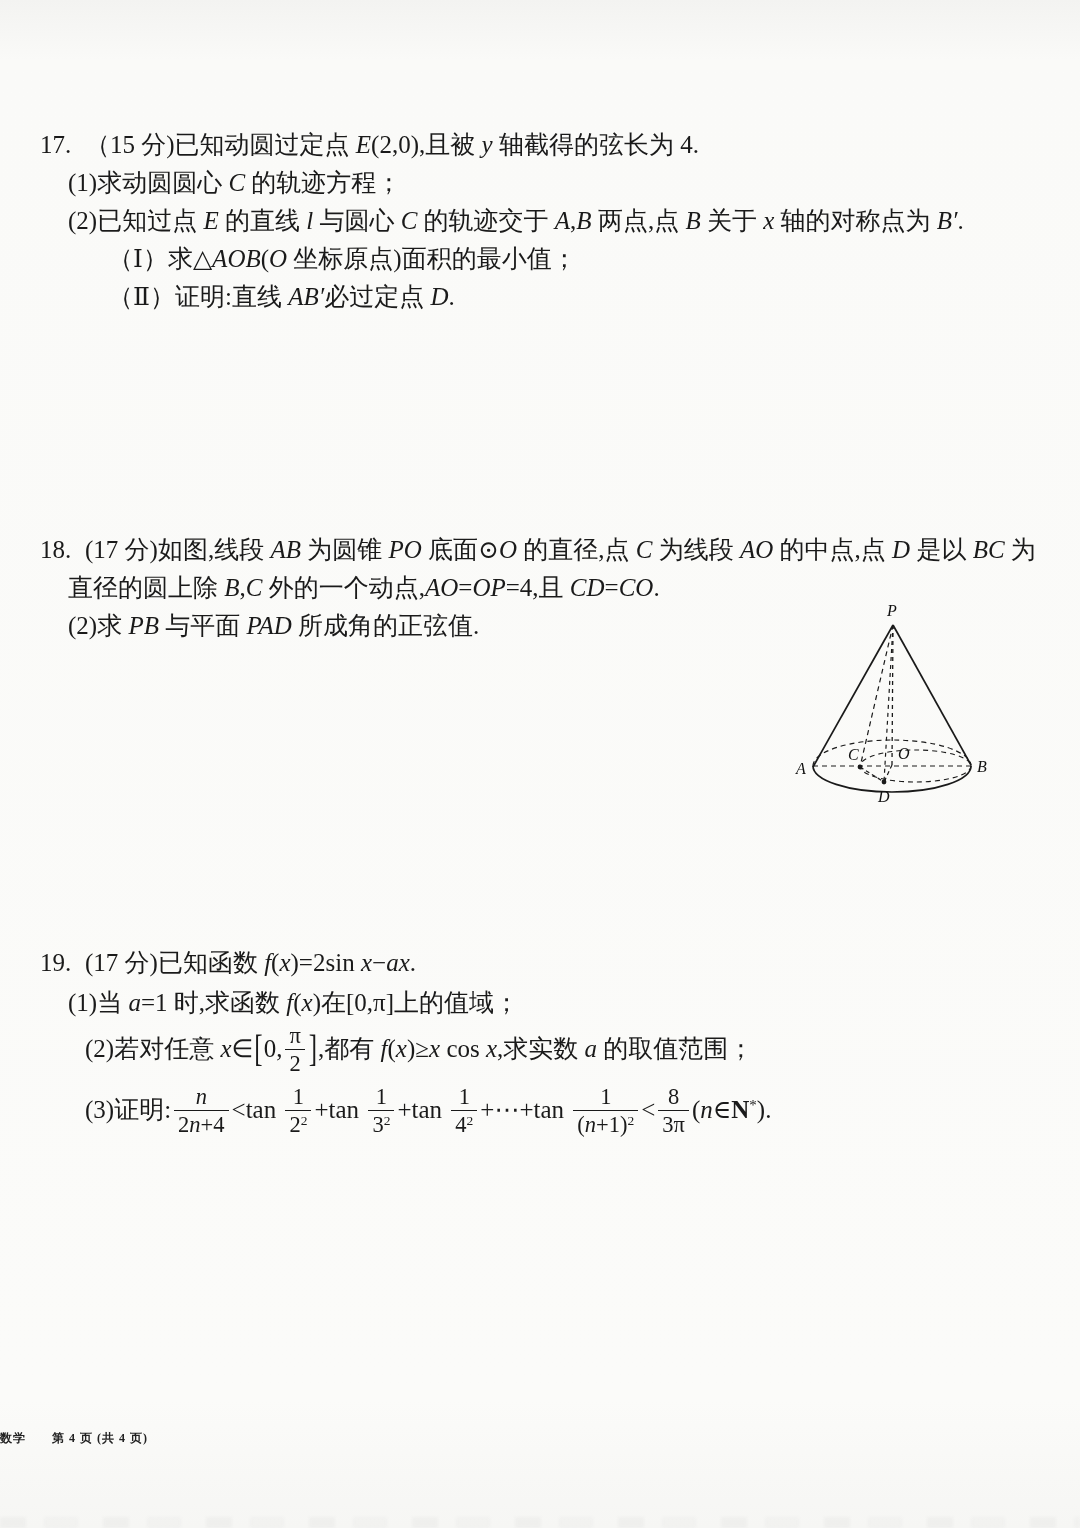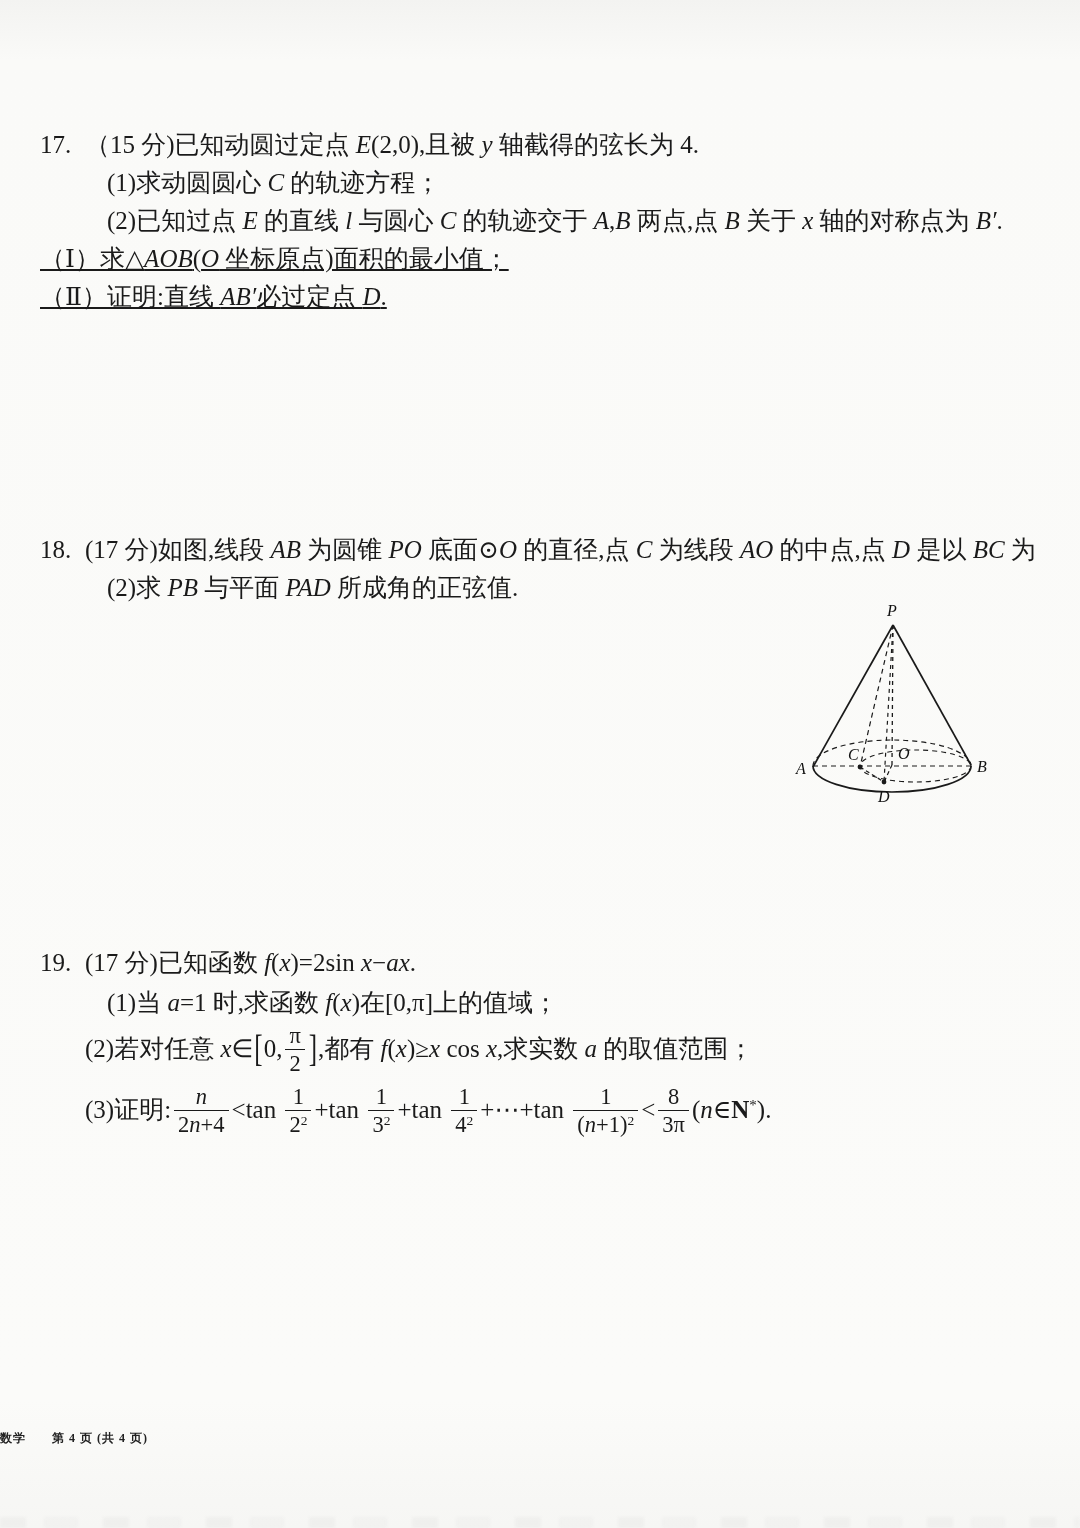--- a/index.html
+++ b/index.html
@@ -11,22 +11,22 @@
     color:#1a1a1a;
   }
   .page{
     position:absolute;inset:0;
     background:linear-gradient(180deg,#f3f3f1 0px,#fafaf8 60px,#fbfbf9 1400px,#f6f6f4 1528px);
   }
   .q{position:absolute;left:40px;width:1010px;font-size:25px;}
   .line{line-height:38px;white-space:nowrap;}
   .first{display:flex;}
   .qnum{flex:0 0 45px;width:45px;}
-  .ind1{margin-left:67px;}
-  .ind2{text-decoration:underline;}
+  .ind1{margin-left:28px;}
+  .ind2{margin-left:68px;}
   .q19 .line{line-height:40px;}
   .tallline{display:flex;align-items:center;white-space:nowrap;margin-left:45px;}
   .h58{height:58px;font-family:Liberation Serif, serif;}
   .h64{height:64px;}
   .it{font-style:italic;}
   .bold{font-weight:bold;}
   .sup{font-size:0.60em;vertical-align:0.55em;line-height:0;}
   .bigbr{display:inline-block;transform:scaleY(1.5);transform-origin:50% 55%;margin:0 1px;}
   .frac{
     display:inline-flex;flex-direction:column;align-items:center;
@@ -64,20 +64,21 @@
     <div class="line ind1"><span>(2)已知过点 </span><span class="it">E</span><span> 的直线 </span><span class="it">l</span><span> 与圆心 </span><span class="it">C</span><span> 的轨迹交于 </span><span class="it">A</span><span>,</span><span class="it">B</span><span> 两点,点 </span><span class="it">B</span><span> 关于 </span><span class="it">x</span><span> 轴的对称点为 </span><span class="it">B′</span><span>.</span></div>
     <div class="line ind2"><span>（Ⅰ）求△</span><span class="it">AOB</span><span>(</span><span class="it">O</span><span> 坐标原点)面积的最小值；</span></div>
     <div class="line ind2"><span>（Ⅱ）证明:直线 </span><span class="it">AB′</span><span>必过定点 </span><span class="it">D</span><span>.</span></div>
   </div>
 
   <div class="q" style="top:531px;">
     <div class="line first">
       <span class="qnum">18.</span>
       <span><span>(17 分)如图,线段 </span><span class="it">AB</span><span> 为圆锥 </span><span class="it">PO</span><span> 底面⊙</span><span class="it">O</span><span> 的直径,点 </span><span class="it">C</span><span> 为线段 </span><span class="it">AO</span><span> 的中点,点 </span><span class="it">D</span><span> 是以 </span><span class="it">BC</span><span> 为</span></span>
     </div>
+    <div class="line ind1"><span>直径的圆上除 </span><span class="it">B</span><span>,</span><span class="it">C</span><span> 外的一个动点,</span><span class="it">AO</span><span>=</span><span class="it">OP</span><span>=4,且 </span><span class="it">CD</span><span>=</span><span class="it">CO</span><span>.</span></div>
     <div class="line ind1"><span>(2)求 </span><span class="it">PB</span><span> 与平面 </span><span class="it">PAD</span><span> 所成角的正弦值.</span></div>
   </div>
 
   <div class="figure18">
     <svg viewBox="0 0 220 220">
       <g stroke="#1a1a1a" fill="none">
 
         <path d="M113,30 L33,172" stroke-width="1.7"></path>
         <path d="M113,30 L191,170" stroke-width="1.7"></path>
 

